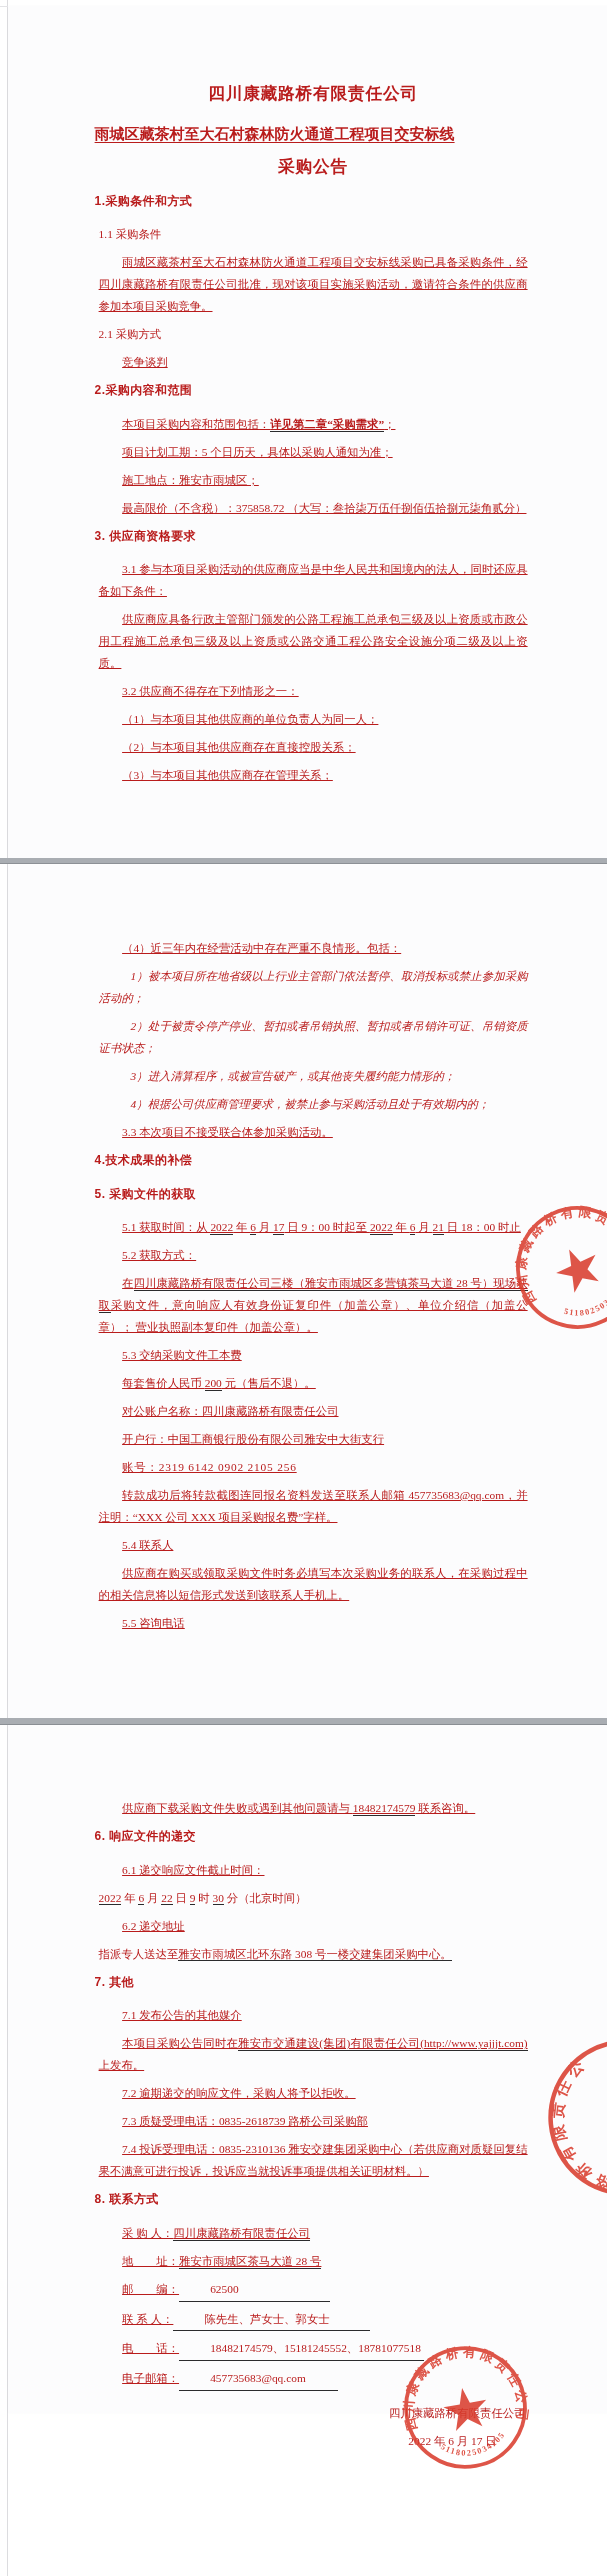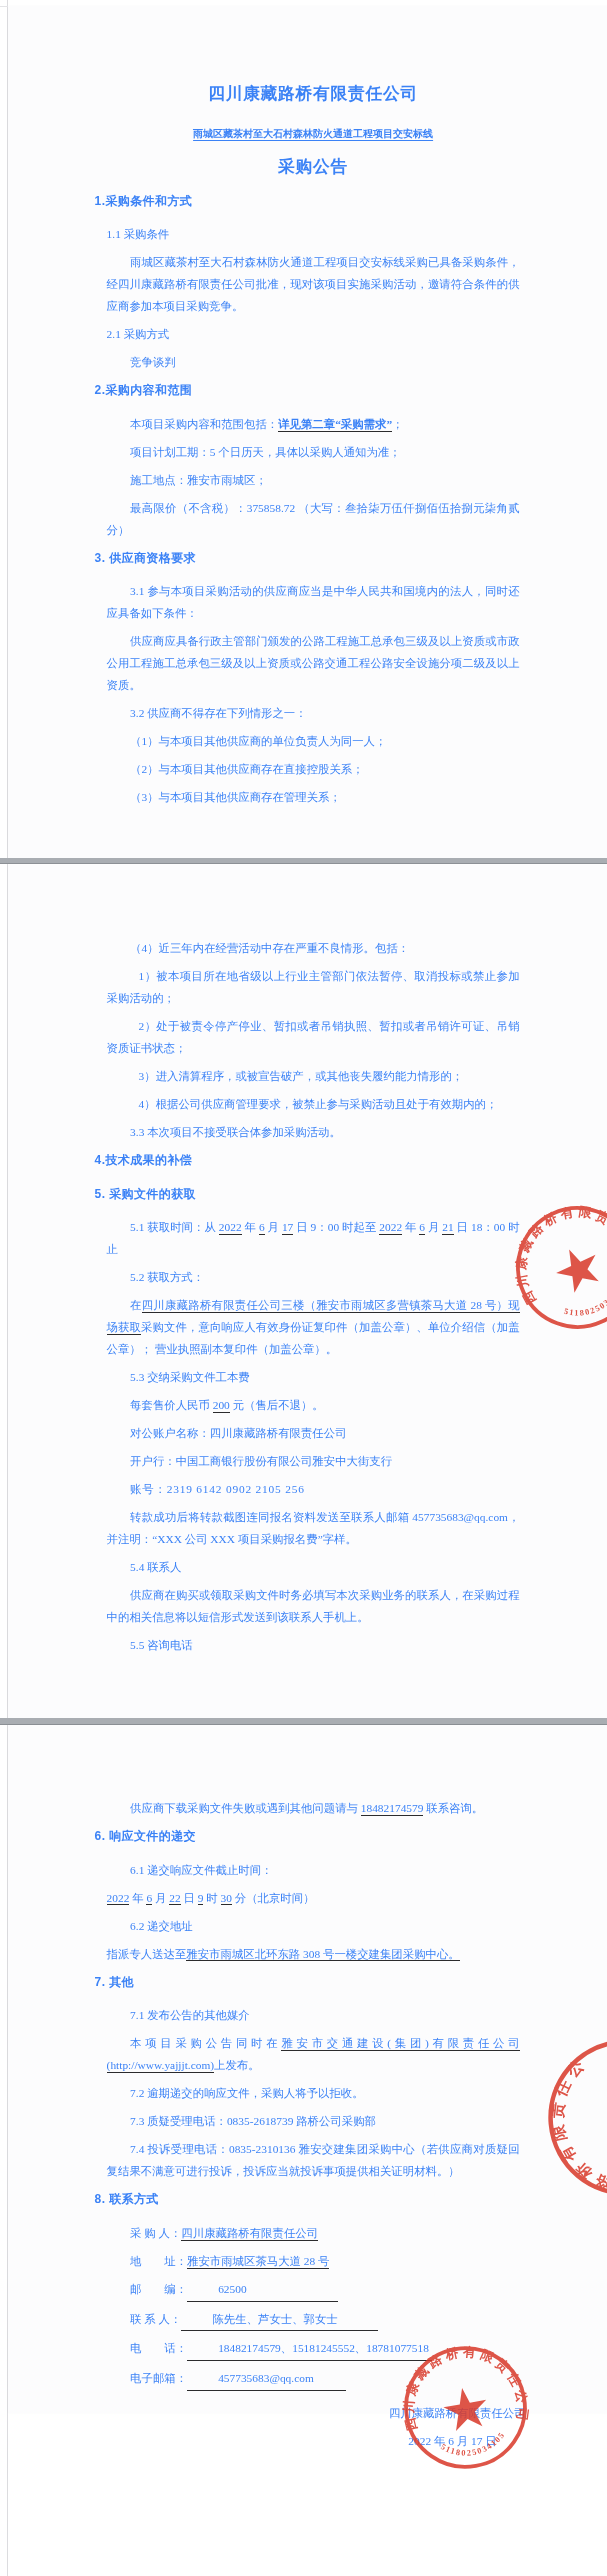--- a/index.html
+++ b/index.html
@@ -1,43 +1,43 @@
 <!DOCTYPE html>
 <html lang="zh" style="font-size:12px"><head>
 <meta charset="utf-8">
 <style>
   html,body { margin:0; padding:0; background:#ffffff; }
   .canvas {
     position:relative; width:607px; height:2576px; margin:0 auto;
     background:#ffffff; overflow:hidden;
     font-family:"Liberation Serif","DejaVu Serif",serif;
-    color:#3b82f6;
+    color:#b91c1c;
   }
   .edge-v { position:absolute; left:6.8px; top:0; width:0.8px; height:2576px; background:#dcdcdf; }
   .edge-h { position:absolute; left:0; top:6px; width:607px; height:0.8px; background:#e3e3e6; }
   .page {
     position:absolute; left:7.6px; width:600px; background:#fcfcfd;
     box-sizing:border-box; padding-left:87px; padding-right:76px;
     box-shadow:0 0 1.5px rgba(0,0,0,.04);
   }
   .page1 { top:6px;    height:854px; padding-top:76px; }
   .page2 { top:865px; height:854px; padding-top:72px; }
   .page3 { top:1725px; height:688px; padding-top:72px; }
   .gap { position:absolute; left:0; width:607px; background:#a9adb2; border-bottom:0.8px solid #8c9095; }
   .gap-a { top:858px; height:5.3px; }
   .gap-b { top:1718px; height:6px; }
 
   .doc-title { margin:0 0 10.6px; font-size:16.7px; line-height:24px; font-weight:bold; text-align:center; letter-spacing:0.8px; }
-  .doc-subtitle { margin:16px 0 9px; font-size:10px; line-height:24px; font-weight:bold; text-align:center;
+  .doc-subtitle { margin:16px 0 9px; font-size:15px; line-height:24px; font-weight:bold; text-align:left;
                   text-decoration:underline; text-underline-offset:3px; }
   .sec { margin:6px 0 10.6px; font-size:12px; line-height:23px; font-weight:bold;
          font-family:"Liberation Sans","DejaVu Sans",sans-serif; letter-spacing:0.4px; }
-  .b   { margin:0 12px 6px; font-size:11.4px; line-height:22px; text-align:justify; }
-  .ind  { text-indent:23.5px; }
-  .ind40{ text-indent:32px; }
+  .b   { margin:0 4px 6px; font-size:11.4px; line-height:22px; text-align:justify; }
+  .ind  { text-indent:23.5px;text-decoration:underline; }
+  .ind40{ text-indent:32px;font-style:italic; }
   .u  { border-bottom:1.1px solid #2b2b2d; padding-bottom:0.8px; }
   .bq { font-weight:bold; }
   .uv { display:inline-block; border-bottom:1.1px solid #2b2b2d; padding:0 3px 0.8px 7.6px; }
   .uv-zip   { min-width:140px; }
   .uv-ppl   { min-width:186px; }
   .uv-tel   { min-width:228px; }
   .uv-mail  { min-width:148px; }
   .num { letter-spacing:0.8px; }
   .sig { margin-top:10.6px; text-align:right; }
   .sig p { margin:0 0 6.8px; font-size:11.4px; line-height:22px; }

